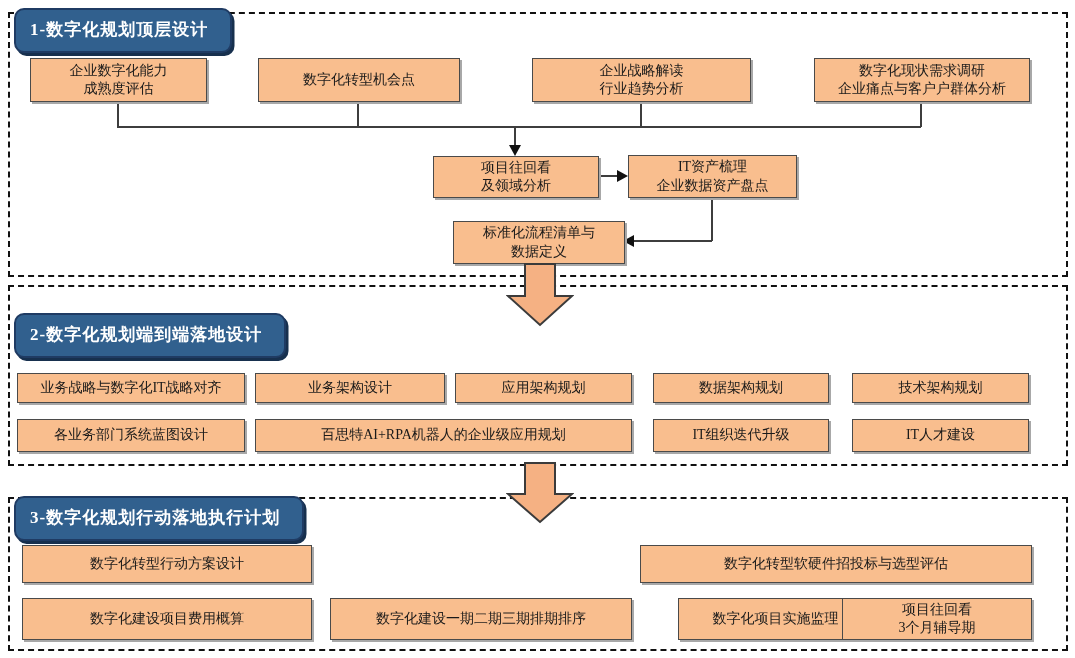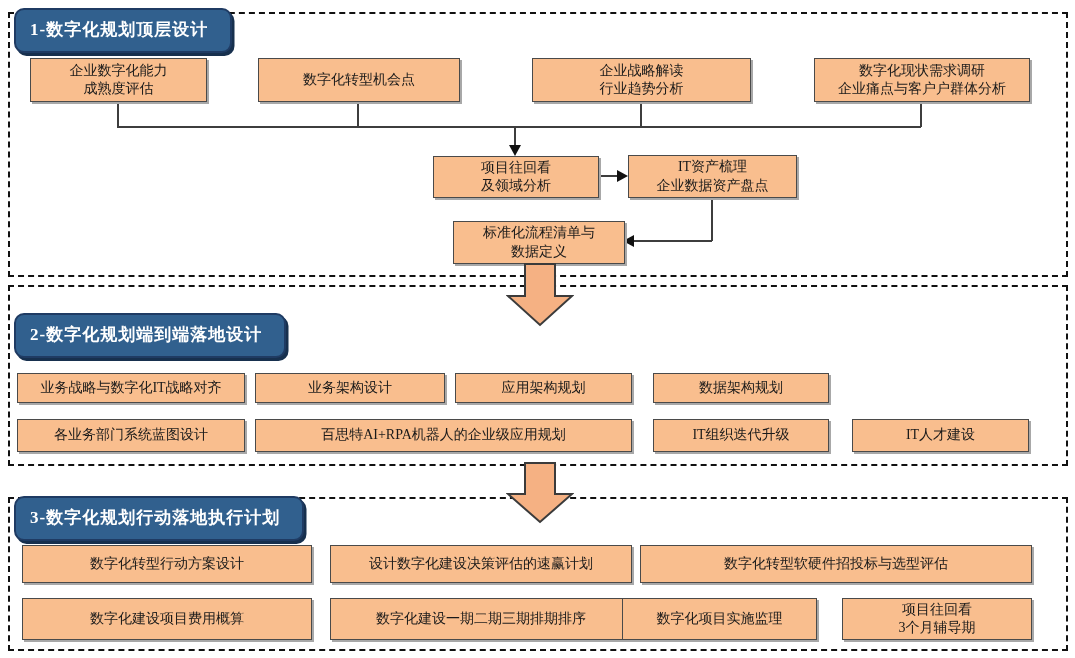--- a/index.html
+++ b/index.html
@@ -61,36 +61,36 @@
   </svg>
 
   <div class="sec" style="left:8px;top:285px;width:1056px;height:177px"></div>
   <div class="hdr" style="left:14px;top:284px;margin-top:29px;">2-数字化规划端到端落地设计</div>
 
 
   <div class="ob" style="left:17px;top:373px;width:226px;height:28px">业务战略与数字化IT战略对齐</div>
   <div class="ob" style="left:255px;top:373px;width:188px;height:28px">业务架构设计</div>
   <div class="ob" style="left:455px;top:373px;width:175px;height:28px">应用架构规划</div>
   <div class="ob" style="left:653px;top:373px;width:174px;height:28px">数据架构规划</div>
+  <div class="ob" style="left:852px;top:373px;width:175px;height:28px">技术架构规划</div>
 
   <div class="ob" style="left:17px;top:419px;width:226px;height:31px">各业务部门系统蓝图设计</div>
   <div class="ob" style="left:255px;top:419px;width:375px;height:31px">百思特AI+RPA机器人的企业级应用规划</div>
   <div class="ob" style="left:653px;top:419px;width:174px;height:31px">IT组织迭代升级</div>
   <div class="ob" style="left:852px;top:419px;width:175px;height:31px">IT人才建设</div>
 
   <svg class="blockarrow" style="left:506px;top:462px" width="68" height="62" viewBox="0 0 68 62">
     <polygon points="19,1 49,1 49,32 66,32 34,60 2,32 19,32" fill="#F5B183" stroke="#3b3b3b" stroke-width="2"></polygon>
   </svg>
 
   <div class="sec" style="left:8px;top:497px;width:1056px;height:150px"></div>
   <div class="hdr" style="left:14px;top:496px;">3-数字化规划行动落地执行计划</div>
 
   <div class="ob" style="left:22px;top:545px;width:288px;height:36px">数字化转型行动方案设计</div>
-  <div class="ob" style="left:330px;top:545px;width:300px;height:36px">设计数字化建设决策评估的速赢计划</div>
   <div class="ob" style="left:22px;top:598px;width:288px;height:40px">数字化建设项目费用概算</div>
 
   <div class="ob" style="left:640px;top:545px;width:390px;height:36px">数字化转型软硬件招投标与选型评估</div>
   <div class="ob" style="left:330px;top:598px;width:300px;height:40px">数字化建设一期二期三期排期排序</div>
-  <div class="ob" style="left:622px;top:598px;width:193px;height:40px">数字化项目实施监理</div>
+  <div class="ob" style="left:678px;top:598px;width:193px;height:40px">数字化项目实施监理</div>
   <div class="ob" style="left:842px;top:598px;width:188px;height:40px">项目往回看
 3个月辅导期</div>
 
 </div>
 
 </body></html>

